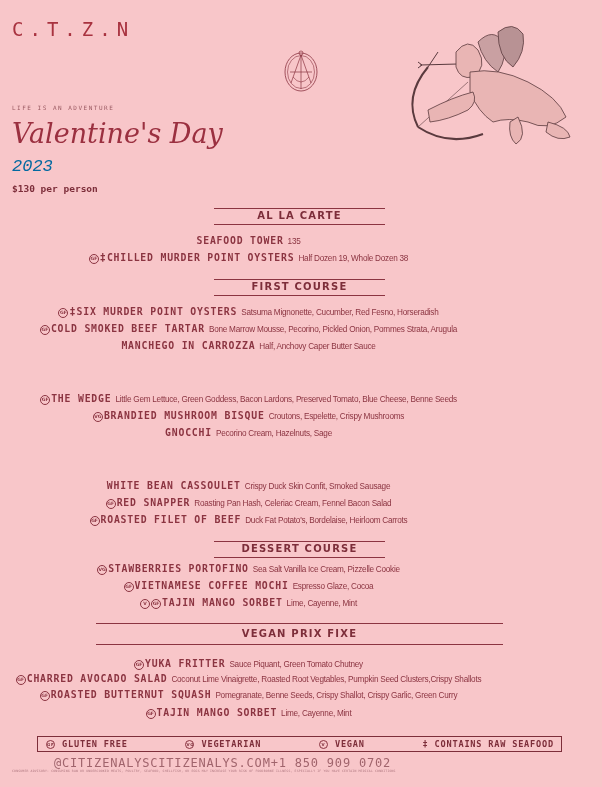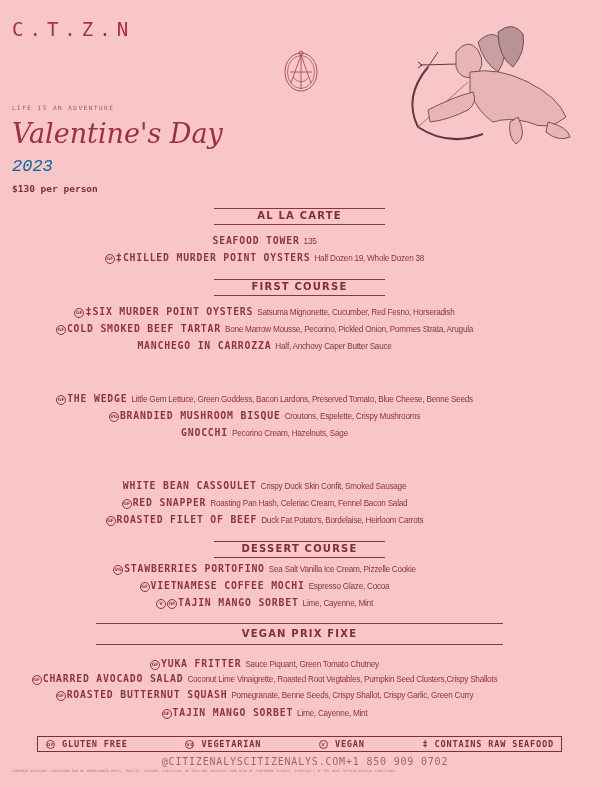--- a/index.html
+++ b/index.html
@@ -39,21 +39,21 @@
   .section-head {
     position: absolute; height: 17px; border-top: 1.3px solid #8b3441;
     border-bottom: 1.3px solid #8b3441; text-align: center;
     font-family: "DejaVu Sans", sans-serif; font-size: 10px; font-weight: bold;
     letter-spacing: 1.2px; line-height: 14px; color: #7d2e3a;
   }
   .section-head.narrow { left: 214px; width: 171px; }
   .section-head.wide { left: 96px; width: 407px; }
 
   .item {
-    position: absolute; left: 16px; width: 497px; text-align: center;
+    position: absolute; left: 0; width: 497px; text-align: center;
     white-space: nowrap; line-height: 14px;
   }
   .item-name {
     font-family: "DejaVu Sans Mono", monospace; font-size: 9.8px; font-weight: bold;
     letter-spacing: 0.8px; color: #8b3441;
   }
   .item-desc {
     font-family: "Liberation Sans", sans-serif; font-size: 8.2px; color: #8b3441;
     letter-spacing: -0.25px; margin-left: 4px;
   }
@@ -73,22 +73,22 @@
     border: 1.3px solid #7d2e3a; display: flex; align-items: center;
     justify-content: space-between; padding: 0 7px 0 8px;
   }
   .legend-item {
     font-family: "DejaVu Sans Mono", monospace; font-size: 8.6px; font-weight: bold;
     letter-spacing: 0.8px; color: #7d2e3a; white-space: nowrap;
   }
   .legend-item .badge { width: 9px; height: 9px; font-size: 4px; line-height: 7px; }
 
   .footer-row {
-    left: 54px; top: 756px; width: 502px; display: flex; justify-content: center;
-    font-family: "DejaVu Sans Mono", monospace; font-size: 10px; color: #a0646c;
+    left: 54px; top: 756px; width: 502px; display: flex; justify-content: flex-start;
+    font-family: "DejaVu Sans Mono", monospace; font-size: 12px; color: #a0646c;
     letter-spacing: 0.8px;
   }
   .disclaimer {
     top: 769px; font-family: "DejaVu Sans Mono", monospace; font-size: 3.1px;
     color: #b07880; letter-spacing: 0.2px; white-space: nowrap;
   }
   .cupid { left: 398px; top: 22px; width: 175px; height: 130px; }
 </style>
 </head>
 <body>

